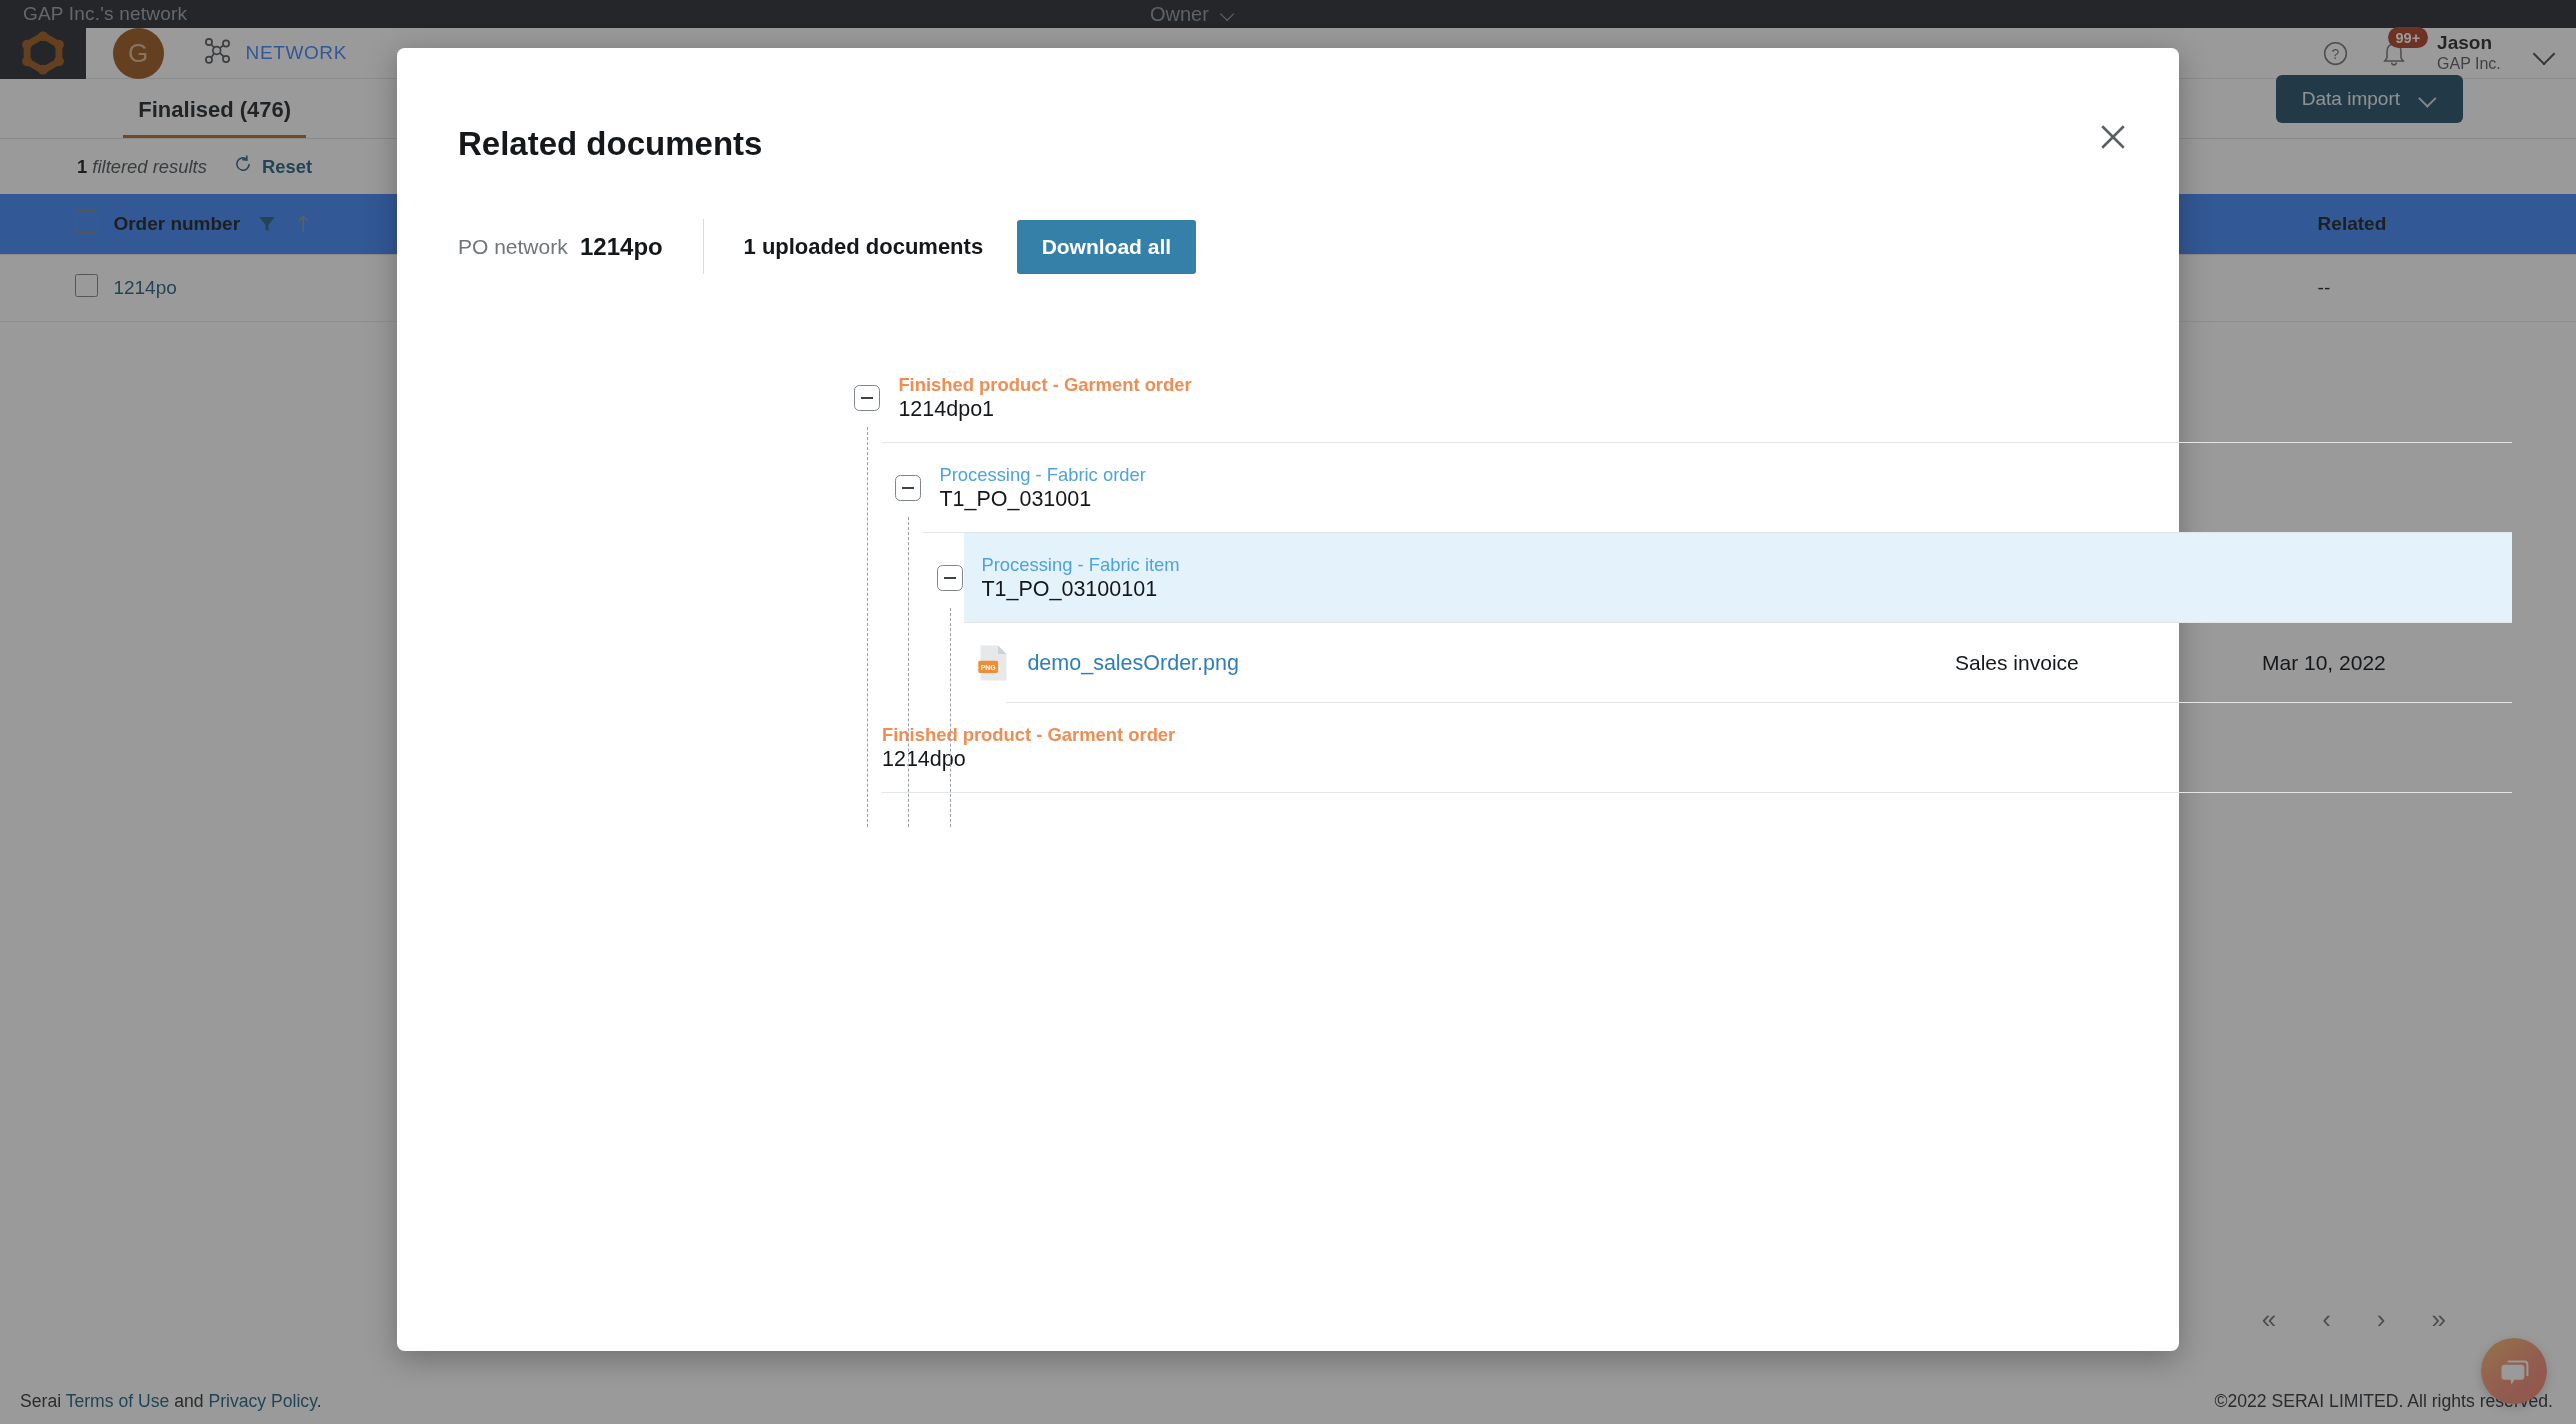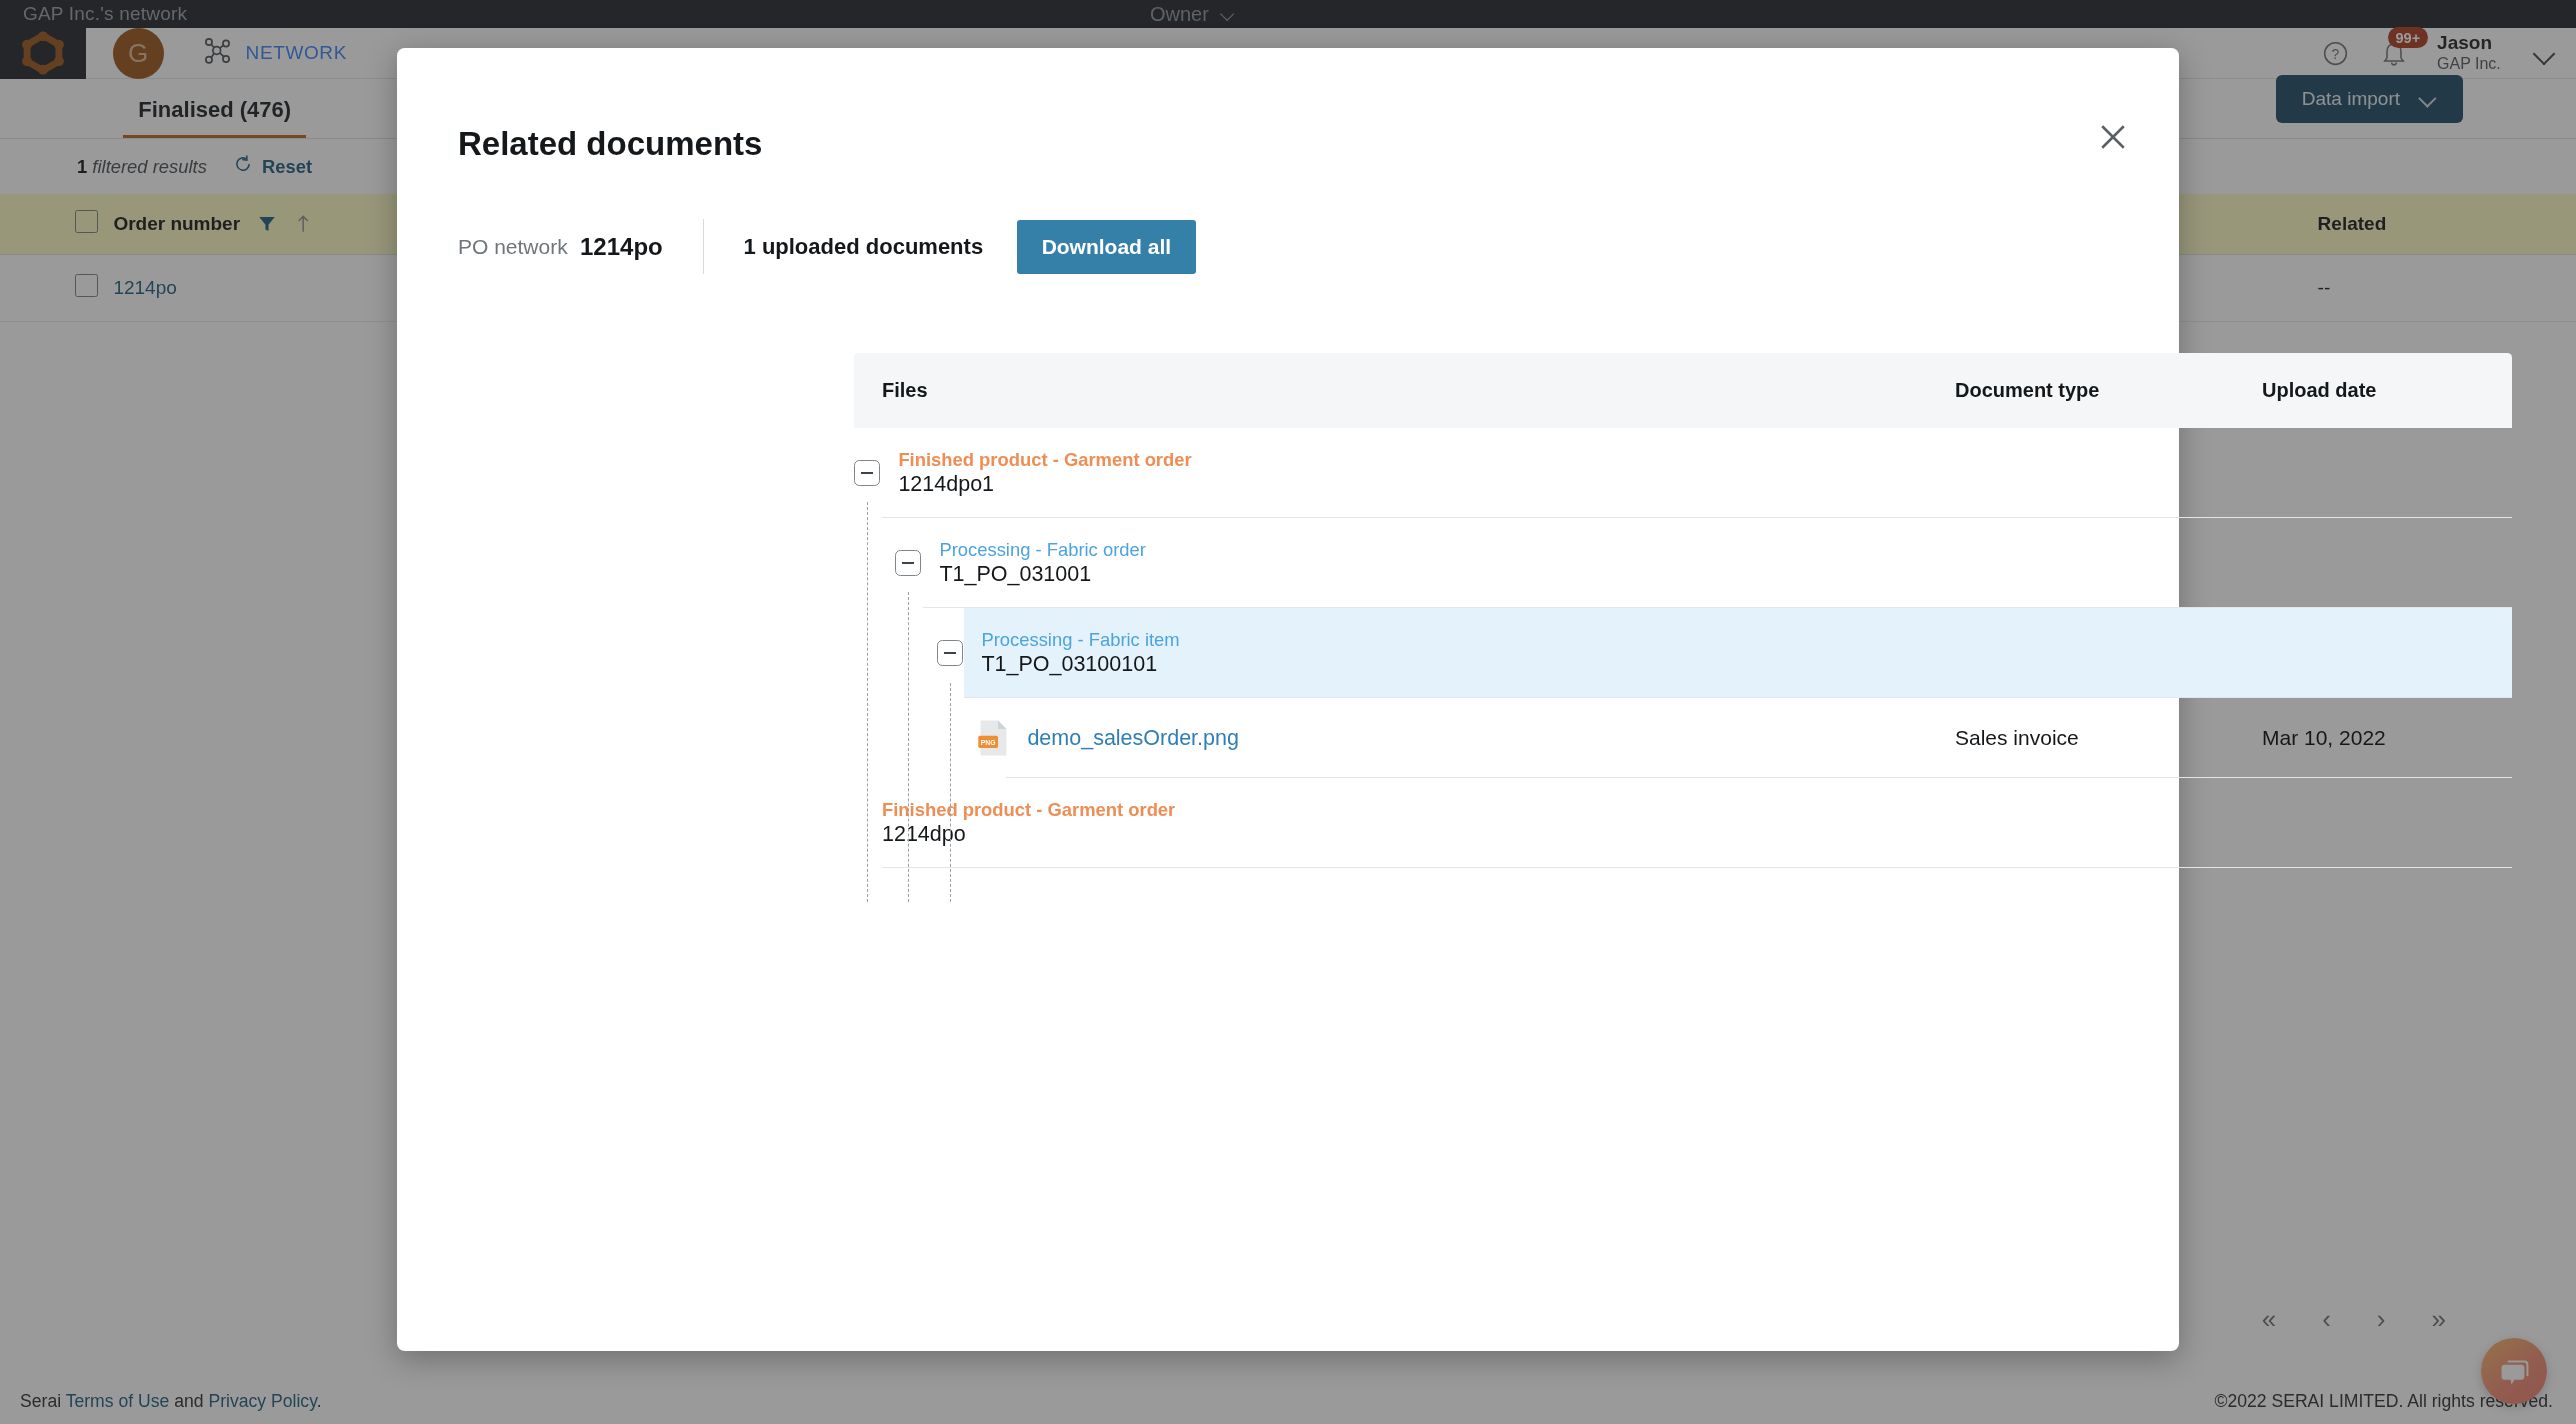--- a/index.html
+++ b/index.html
@@ -107,21 +107,21 @@
   }
   .filter-row .count { font-weight: bold; color: #15181b; }
   .filter-row .ital { font-style: italic; color: #4b5055; }
   .reset-link {
     display: flex; align-items: center; gap: 9.2px;
     color: #1f5e7e; font-size: 18.4px; font-weight: bold;
   }
 
   table.main-table { width: 100%; border-collapse: collapse; }
   table.main-table th {
-    background: #fef9c3; height: 60px; text-align: left;
+    background: #3b82f6; height: 60px; text-align: left;
     font-size: 19px; color: #15181b; font-weight: bold;
     border-bottom: 0.8px solid #dcdfe2; padding: 0 7.7px;
   }
   table.main-table td {
     height: 67px; font-size: 19px; padding: 0 7.7px;
     border-bottom: 0.8px solid #e7eaec; color: #1f5e7e;
   }
   .cb {
     width: 23px; height: 23px; border: 1.5px solid #7b8187;
     border-radius: 2.3px; background: transparent; display: inline-block;
@@ -415,25 +415,20 @@
   <div class="meta-row">
     <span class="meta-label">PO network</span>
     <span class="meta-value">1214po</span>
     <span class="meta-div"></span>
     <span class="meta-uploaded">1 uploaded documents</span>
     <button class="dl-btn">Download all</button>
   </div>
 
   <div class="doc-table">
 
-    <div class="doc-head">
-      <span class="col-files">Files</span>
-      <span class="col-type">Document type</span>
-      <span class="col-date">Upload date</span>
-    </div>
 
     <div class="tree">
 
       <span class="dashline" style="left:13px; top:74px; height:400px;"></span>
       <span class="dashline" style="left:54px; top:164px; height:310px;"></span>
       <span class="dashline" style="left:96px; top:255px; height:219px;"></span>
 
       <div class="tree-row" style="padding-left:0px;">
         <span class="row-line" style="left:28px; right:0;"></span>
         <span class="node-cell" style="width:1101px;">

